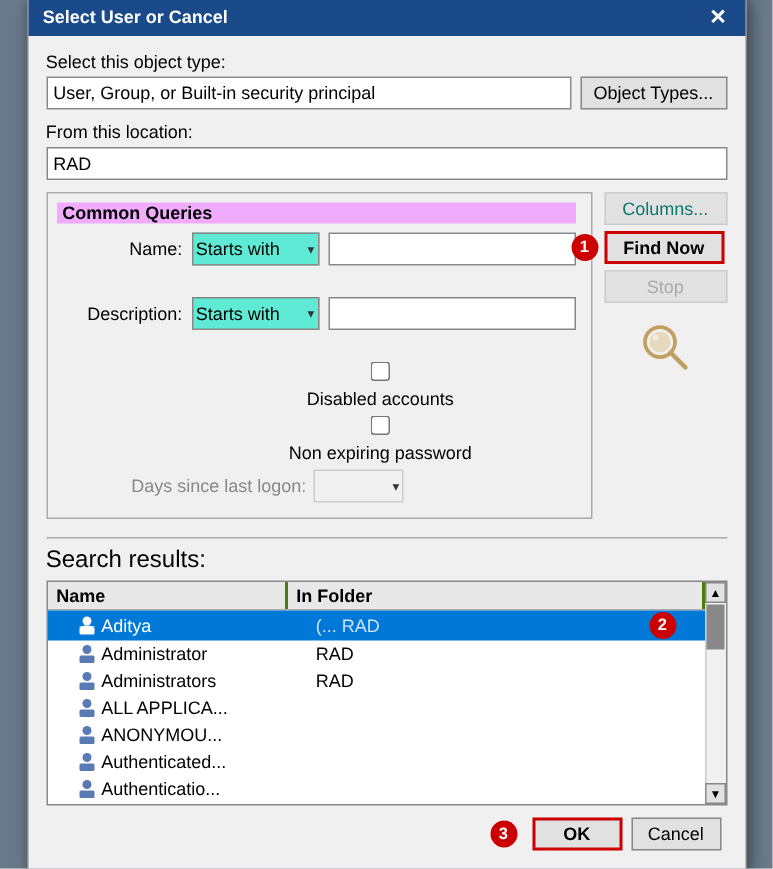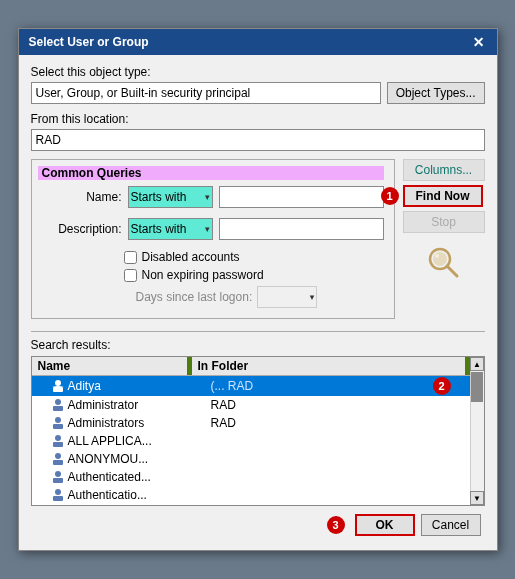--- a/index.html
+++ b/index.html
@@ -87,21 +87,21 @@
       background: #f0abfc;
       padding: 0 4px;
       margin-left: -4px;
       margin-bottom: 6px;
     }
     .query-grid {
       display: grid;
       grid-template-columns: 80px 1fr 1fr;
       align-items: center;
       gap: 4px 6px;
-      margin-bottom: 10px;
+      margin-bottom: 21px;
     }
     .query-grid label {
       text-align: right;
       font-size: 12px;
     }
     .select-combo {
       height: 22px;
       border: 1px solid #888;
       background: #5eead4;
       font-size: 12px;
@@ -119,25 +119,26 @@
       font-size: 12px;
       background: white;
     }
     .checkbox-row {
       display: flex;
       align-items: center;
       margin-bottom: 4px;
       margin-left: 82px;
       gap: 5px;
       font-size: 12px;
+      flex-direction: column;
     }
     .days-row {
       display: flex;
       align-items: center;
-      margin-left: 94px;
+      margin-left: 46px;
       gap: 5px;
       font-size: 12px;
       color: #888;
     }
     .days-row .select-combo {
       height: 22px;
       width: 80px;
       color: #888;
       border-color: #ccc;
       background: #f0f0f0;
@@ -167,33 +168,33 @@
     .find-icon-svg {
       width: 36px;
       height: 36px;
     }
     .search-results-area {
       border-top: 1px solid #aaa;
       padding-top: 6px;
       margin-top: 4px;
     }
     .search-results-label {
-      font-size: 12px;
+      font-size: 16px;
       margin-bottom: 4px;
     }
     .results-header {
       display: flex;
       background: #e8e8e8;
       border-bottom: 1px solid #aaa;
       font-size: 12px;
       font-weight: 600;
     }
     .results-header div {
       padding: 2px 6px;
-      border-right: 5px solid #4d7c0f;
+      border-right: 2px solid #4d7c0f;
     }
     .col-name { width: 160px; }
     .col-folder { flex: 1; }
     .results-row {
       display: flex;
       align-items: center;
       font-size: 12px;
       padding: 1px 15px;
       cursor: pointer;
     }
@@ -280,21 +281,21 @@
       flex: 1;
       background: #f0f0f0;
     }
   </style>
 </head>
 <body>
 
 <div class="dialog">
 
   <div class="title-bar">
-    <span>Select User or Group</span>
+    <span>Select User or Cancel</span>
     <button class="title-close">✕</button>
   </div>
 
   <div class="dialog-body">
 
     <div class="section-label">Select this object type:</div>
     <div class="row-input">
       <input type="text" readonly="" style="color: rgb(0, 0, 0);" value="User, Group, or Built-in security principal">
       <button class="btn">Object Types...</button>
     </div>

